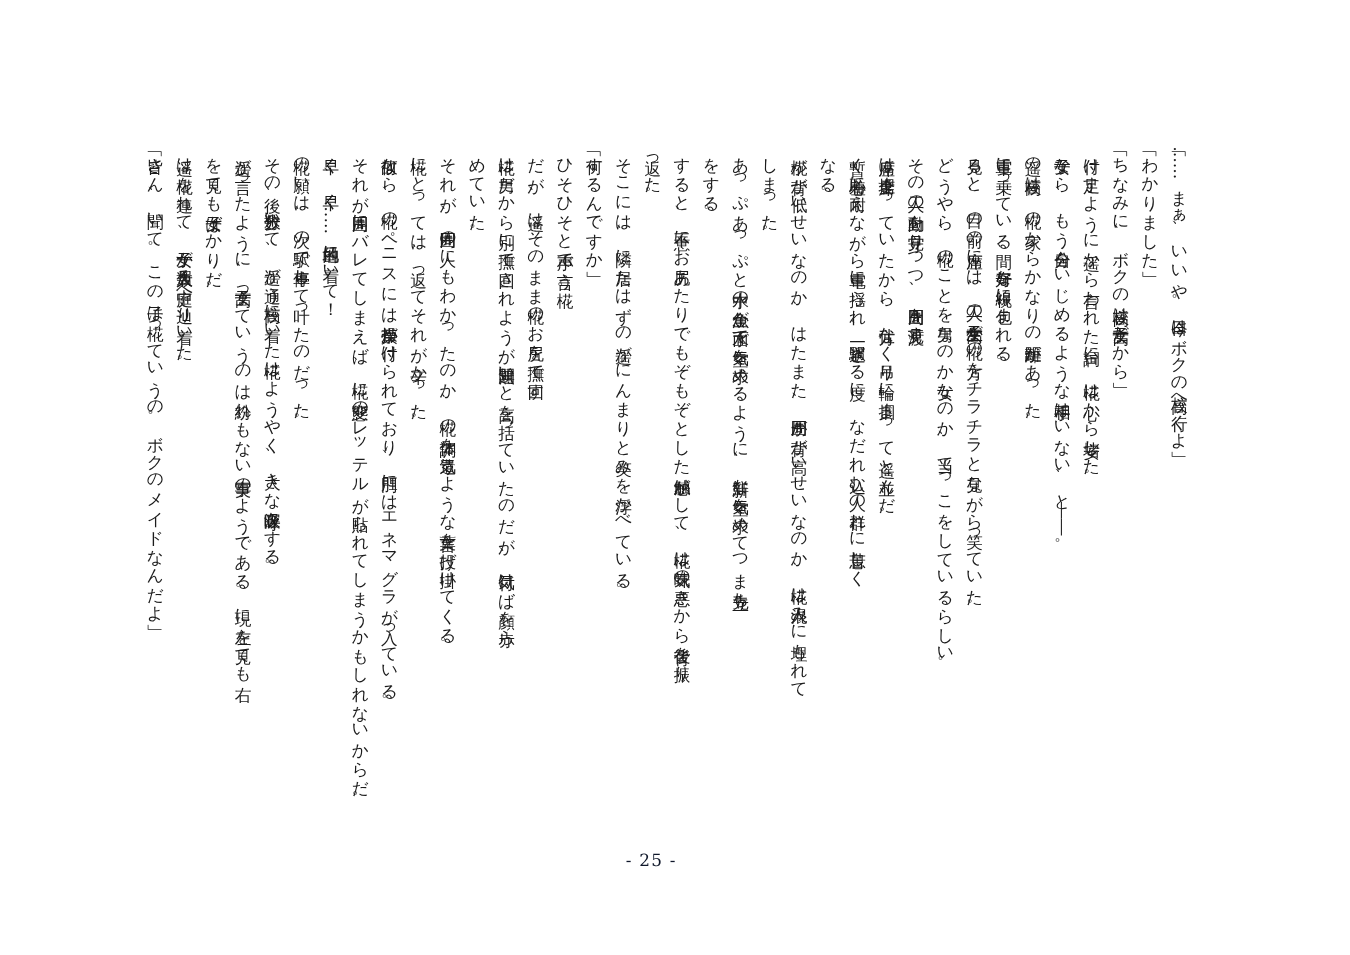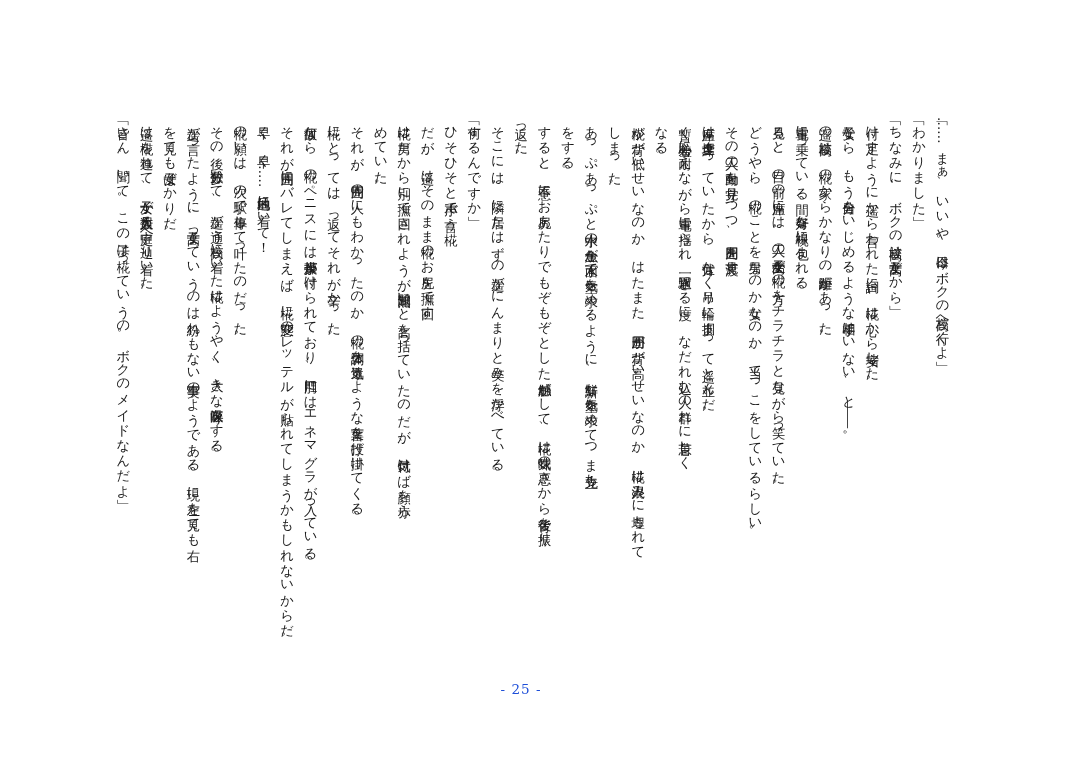--- a/index.html
+++ b/index.html
@@ -36,21 +36,21 @@
     padding: 0;
     white-space: nowrap;
   }
   #page-number {
     position: absolute;
     top: 681px;
     left: 521px;
     transform: translateX(-50%);
     font-size: 13.5px;
     letter-spacing: 1px;
-    color: #1d4ed8;
+    color: #0f172a;
   }
 </style>
 </head>
 <body>
 
 <div id="page-surface">
   <div id="text-block">
       <div class="text-line">「……まぁ、いいや。今日はボクの高校へ行くよ」</div>
       <div class="text-line">「わかりました」</div>
       <div class="text-line">「ちなみに、ボクの高校は女子高だから」</div>

